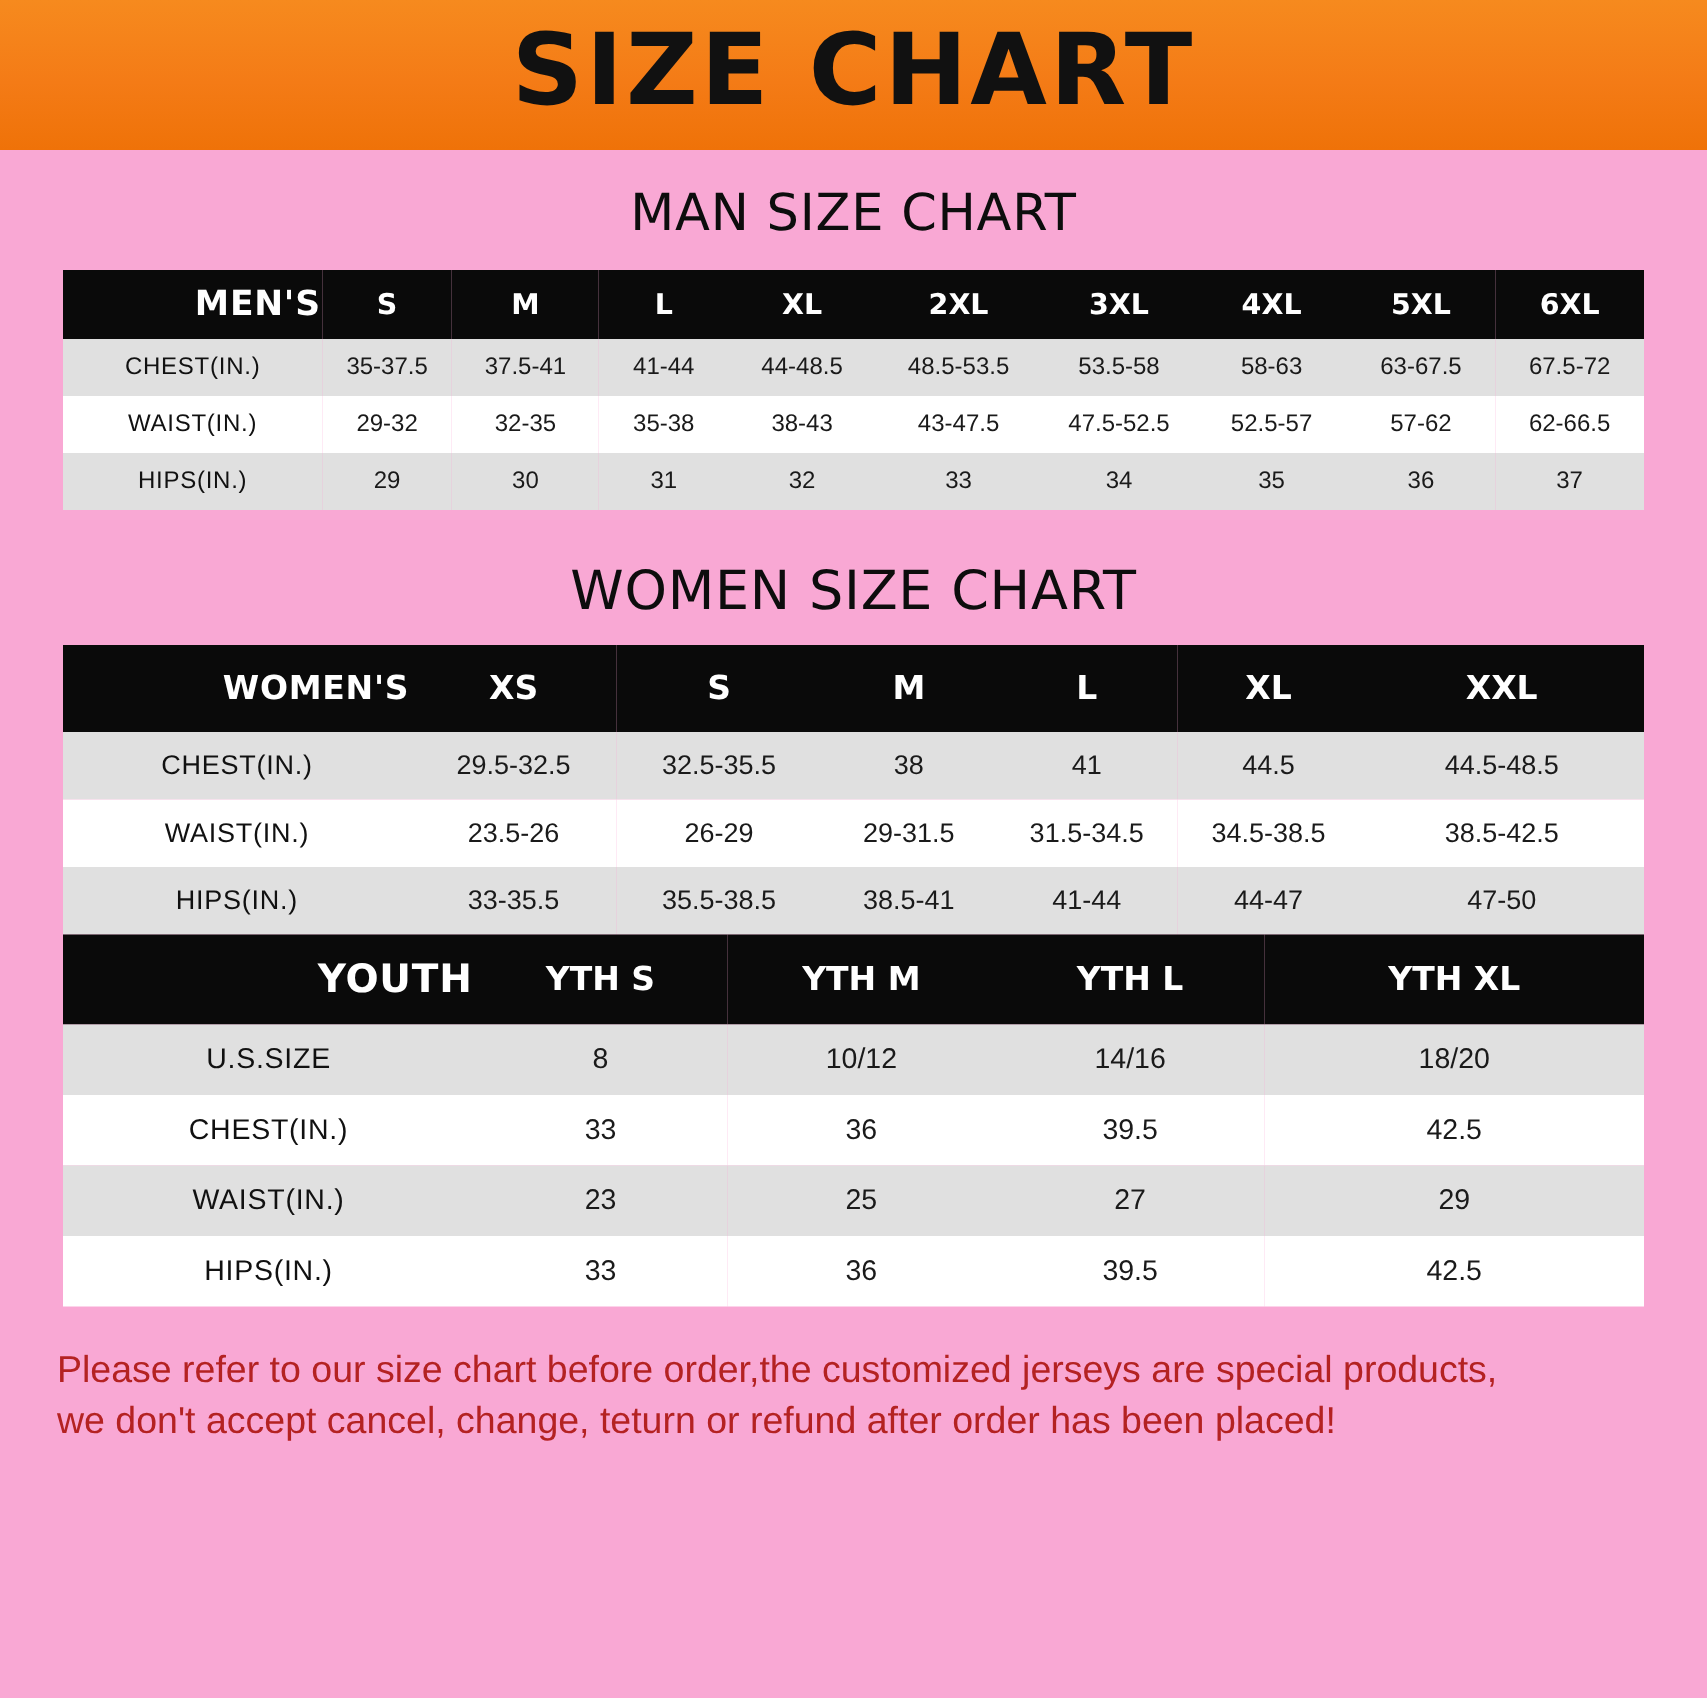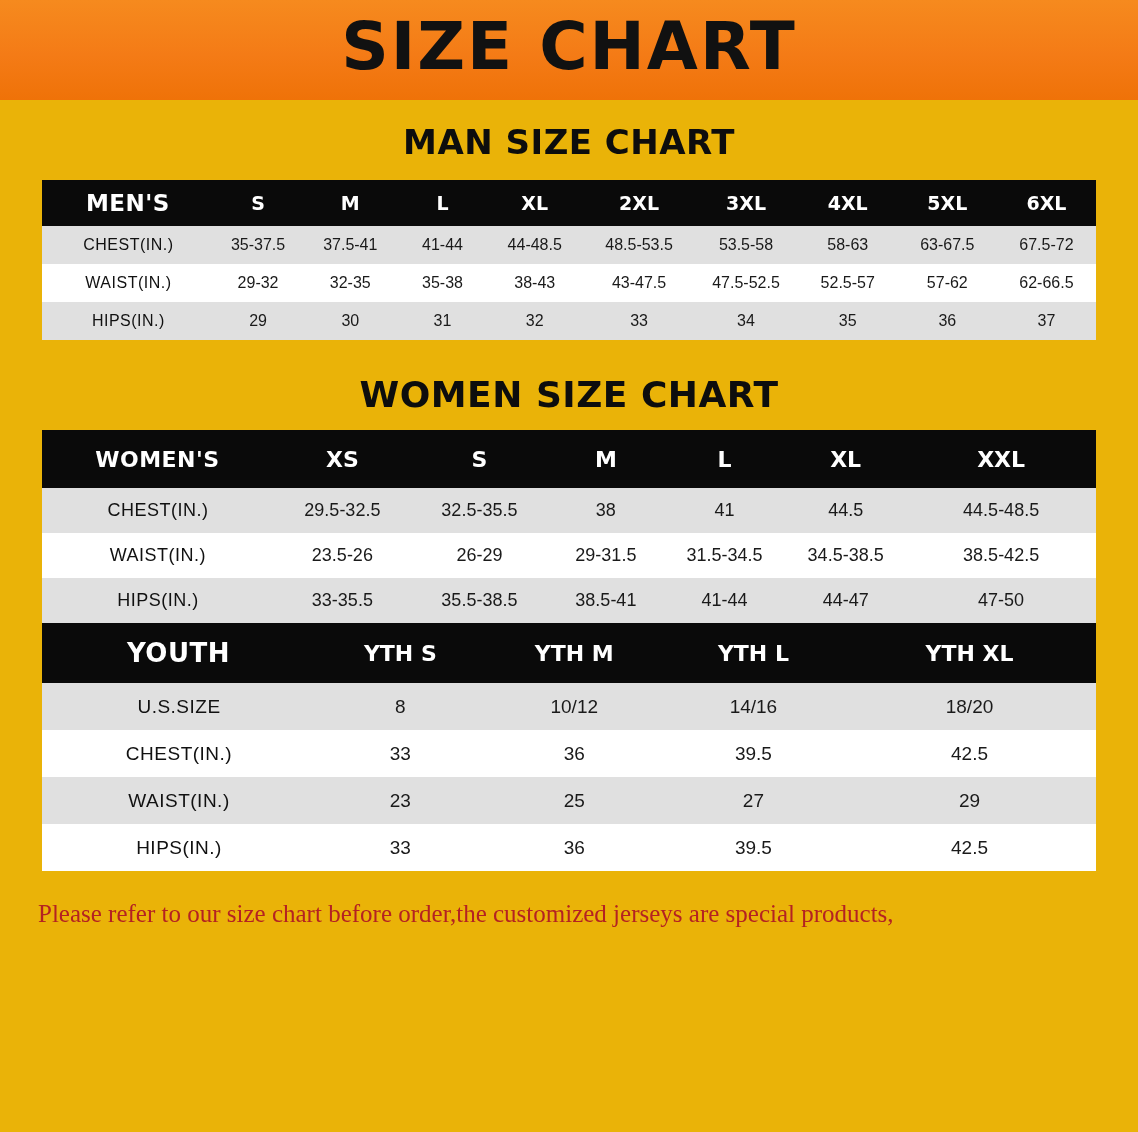--- a/index.html
+++ b/index.html
@@ -10,21 +10,21 @@
     width: 1138px;
     height: 1132px;
     background: #ffffff;
     font-family: "Liberation Sans", sans-serif;
     overflow: hidden;
   }
   .page {
     position: relative;
     width: 1138px;
     height: 1132px;
-    background: #eab308;
+    background: #f9a8d4;
   }
 
   
   .banner {
     height: 100px;
     background: linear-gradient(180deg, #f68a1e 0%, #f47b16 55%, #ef7208 100%);
     display: flex;
     align-items: center;
     justify-content: center;
   }
@@ -35,21 +35,21 @@
     letter-spacing: 2px;
     color: #111111;
     line-height: 1;
     padding-bottom: 6px;
   }
 
   
   .section-title {
     text-align: center;
     font-family: "DejaVu Sans", sans-serif;
-    font-weight: bold;
+    font-weight: normal;
     color: #0d0d0d;
     letter-spacing: 0.5px;
   }
   .section-title.man    { font-size: 34px; margin-top: 22px; margin-bottom: 18px; }
   .section-title.women  { font-size: 36px; margin-top: 34px; margin-bottom: 15px; }
   .section-title.youth  { font-size: 36px; margin-top: 44px; margin-bottom: 22px; }
 
   
   .table-wrap {
     margin: 0 42px;
@@ -60,21 +60,21 @@
     table-layout: fixed;
   }
   thead th {
     background: #0a0a0a;
     color: #ffffff;
     font-family: "DejaVu Sans", sans-serif;
     font-weight: bold;
     text-align: center;
   }
   thead th.first {
-    text-align: center;
+    text-align: right;
     padding-left: 0;
   }
   tbody td {
     text-align: center;
     color: #1a1a1a;
     font-family: "Liberation Sans", sans-serif;
   }
   tbody td.first {
     text-align: center;
     color: #111111;
@@ -97,21 +97,21 @@
   
   .youth-t thead th { height: 58px; font-size: 22px; }
   .youth-t thead th.first { font-size: 26px; letter-spacing: 0.5px; }
   .youth-t tbody td { height: 45px; font-size: 19px; text-align: center; }
   .youth-t tbody td.first { font-size: 19px; letter-spacing: 0.5px; }
 
   
   .note {
     margin: 26px 38px 0 38px;
     color: #b42222;
-    font-family: Liberation Serif, serif;
+    font-family: Liberation Sans, sans-serif;
     font-size: 25px;
     line-height: 1.35;
     text-align: left;
   }
   .note div { white-space: nowrap; }
 </style>
 </head>
 <body>
 
 <div class="page">
@@ -291,15 +291,16 @@
           <td>36</td>
           <td>39.5</td>
           <td>42.5</td>
         </tr>
       </tbody>
     </table>
   </div>
 
   <div class="note">
     <div>Please refer to our size chart before order,the customized jerseys are special products,</div>
+    <div>we don't accept cancel, change, teturn or refund after order has been placed!</div>
   </div>
 
 </div>
 
 </body></html>

